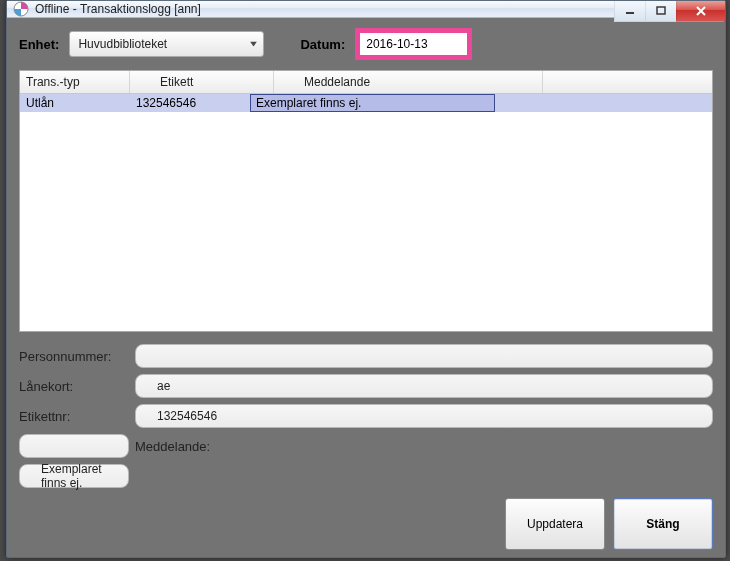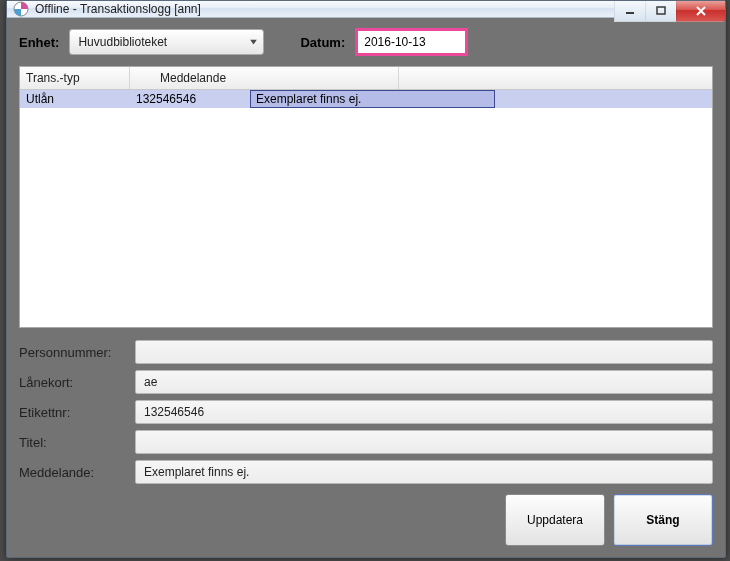--- a/index.html
+++ b/index.html
@@ -107,21 +107,21 @@
     position: absolute;
     right: 6px;
     top: 50%;
     transform: translateY(-50%);
     width: 7px;
     height: 5px;
   }
   .date-input {
     width: 95px;
     height: 22px;
-    border: 3px solid #ec4899;
+    border: 5px solid #ec4899;
     background: #fff;
     padding: 0 6px;
     font-size: 12px;
   }
 
   .table-box {
     flex: 1;
     border: 1px solid #a9a9a9;
     background: #fff;
     display: flex;
@@ -179,22 +179,22 @@
     align-items: center;
   }
   .details .dl {
     font-size: 13px;
     color: #222;
   }
   .details .ro {
     height: 22px;
     border: 1px solid #b8b8b8;
     background: linear-gradient(to bottom,#f6f6f6,#ececec);
-    border-radius: 2px;
-    padding: 0 8px;
+    border-radius: 8px;
+    padding: 0 21px;
     display: flex;
     align-items: center;
     font-size: 12px;
     color: #222;
   }
 
   .footer {
     display: flex;
     justify-content: flex-end;
     gap: 8px;
@@ -264,20 +264,21 @@
           </svg>
       </div>
       <span style="width:16px"></span>
       <span class="lbl">Datum:</span>
       <input class="date-input" type="text" value="2016-10-13" style="">
     </div>
 
     <div class="table-box">
       <div class="thead">
         <div class="th col-type">Trans.-typ</div>
+        <div class="th col-label">Etikett</div>
         <div class="th col-msg">Meddelande</div>
       </div>
       <div class="tbody">
         <div class="tr sel">
           <div class="td col-type">Utlån</div>
           <div class="td col-label">132546546</div>
           <div class="td col-msg sel-cell">Exemplaret finns ej.</div>
           <div class="td col-title"></div>
         </div>
       </div>
@@ -286,21 +287,20 @@
     <div class="details">
       <div class="dl">Personnummer:</div>
       <div class="ro"></div>
 
       <div class="dl">Lånekort:</div>
       <div class="ro">ae</div>
 
       <div class="dl">Etikettnr:</div>
       <div class="ro">132546546</div>
 
-      <div class="dl">Titel:</div>
       <div class="ro"></div>
 
       <div class="dl">Meddelande:</div>
       <div class="ro">Exemplaret finns ej.</div>
     </div>
 
     <div class="footer">
       <div class="btn">Uppdatera</div>
       <div class="btn primary">Stäng</div>
     </div>

